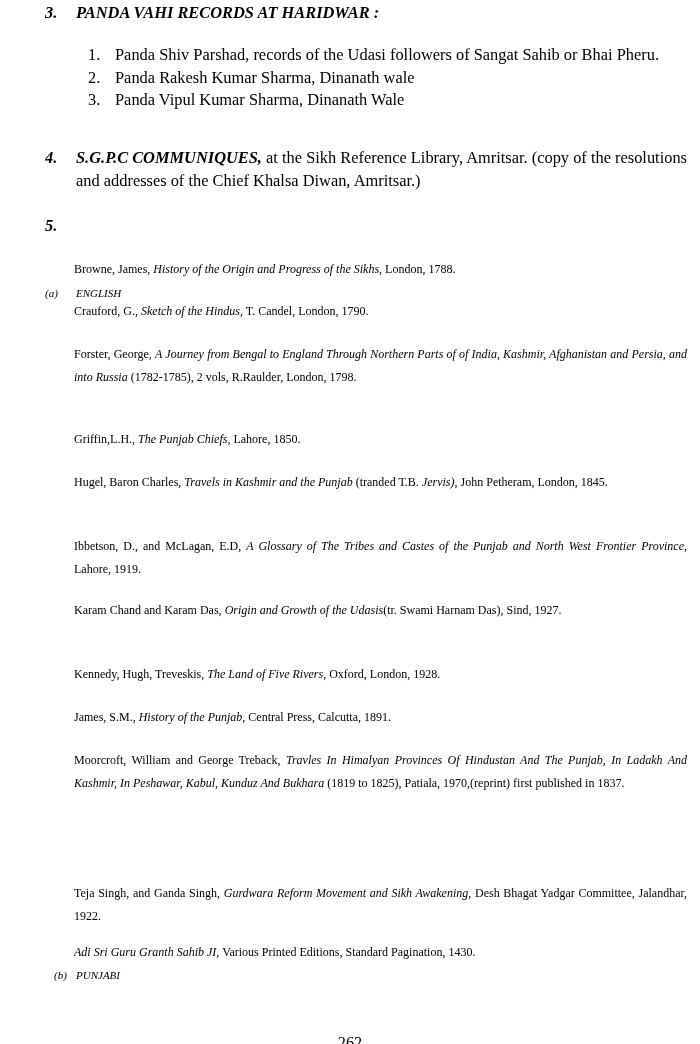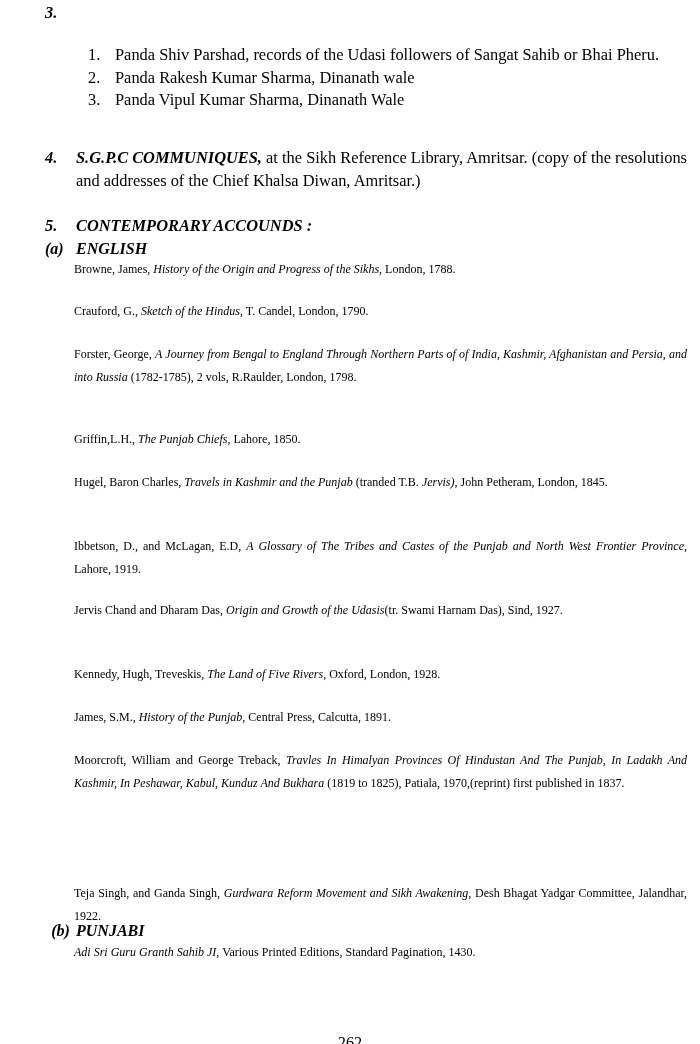--- a/index.html
+++ b/index.html
@@ -72,24 +72,25 @@
   }
   .sublist .li .n {
     position: absolute;
     left: 0;
     top: 0;
   }
 
   
   .alpha {
     position: absolute;
-    font-size: 16px;
+    font-size: 11px;
     line-height: 22.6px;
-    font-weight: bold;
+    font-weight: normal;
     font-style: italic;
+    margin-top: 44px;
   }
   .alpha .mark {
     display: inline-block;
     width: 31px;
   }
 
   
   .ref {
     position: absolute;
     left: 74px;
@@ -109,20 +110,21 @@
     line-height: 22.6px;
   }
 </style>
 </head>
 <body>
 
 <div class="page">
 
   <div class="entry" style="left:45px; top:2px; width:640px;">
     <span class="num">3.</span>
+    <span class="body bi">PANDA VAHI RECORDS AT HARIDWAR :</span>
   </div>
 
   <div class="sublist" style="top:44px;">
     <div class="li">
       <span class="n">1.</span>
       <span>Panda  Shiv Parshad, records of the Udasi followers of Sangat Sahib or Bhai Pheru.</span>
     </div>
     <div class="li">
       <span class="n">2.</span>
       <span>Panda Rakesh Kumar Sharma, Dinanath wale</span>
@@ -133,40 +135,39 @@
     </div>
   </div>
 
   <div class="entry" style="left:45px; top:147px; width:642px;">
     <span class="num">4.</span>
     <div class="body just"><span class="bi">S.G.P.C COMMUNIQUES,</span><span> at the Sikh Reference Library, Amritsar. (copy of the resolutions and addresses of the Chief Khalsa Diwan, Amritsar.)</span></div>
   </div>
 
   <div class="entry" style="left:45px; top:215px; width:640px;">
     <span class="num">5.</span>
-    <span class="body bi">CONTEMPORARY ACCOUNDS :</span>
   </div>
 
   <div class="alpha" style="left:45px; top:238px;">
     <span class="mark">(a)</span><span>ENGLISH</span>
   </div>
 
   <div class="ref" style="top:258px;"><span>Browne, James, </span><span class="it">History of the Origin and Progress of the Sikhs</span><span>, London, 1788.</span></div>
 
   <div class="ref" style="top:300px;"><span>Crauford, G., </span><span class="it">Sketch of the Hindus,</span><span> T. Candel, London, 1790.</span></div>
 
   <div class="ref" style="top:343px;"><span>Forster, George, </span><span class="it">A Journey from Bengal to England Through Northern Parts of of India, Kashmir, Afghanistan and Persia, and into Russia</span><span> (1782-1785), 2 vols, R.Raulder, London, 1798.</span></div>
 
   <div class="ref" style="top:428px;"><span>Griffin,L.H., </span><span class="it">The Punjab Chiefs,</span><span>  Lahore, 1850.</span></div>
 
   <div class="ref" style="top:471px;"><span>Hugel, Baron Charles, </span><span class="it">Travels in Kashmir and the Punjab</span><span> (tranded T.B. </span><span class="it">Jervis),</span><span> John Petheram, London, 1845.</span></div>
 
   <div class="ref" style="top:535px;"><span>Ibbetson, D., and McLagan, E.D, </span><span class="it">A Glossary of The Tribes and Castes of the Punjab and North West Frontier Province,</span><span> Lahore, 1919.</span></div>
 
-  <div class="ref" style="top:599px;"><span>Jervis Chand and Dharam Das, </span><span class="it">Origin and Growth of the Udasis</span><span>(tr. Swami Harnam Das), Sind, 1927.</span></div>
+  <div class="ref" style="top:599px;"><span>Karam Chand and Karam Das, </span><span class="it">Origin and Growth of the Udasis</span><span>(tr. Swami Harnam Das), Sind, 1927.</span></div>
 
   <div class="ref" style="top:663px;"><span>Kennedy, Hugh, Treveskis, </span><span class="it">The Land of Five Rivers,</span><span> Oxford, London, 1928.</span></div>
 
   <div class="ref" style="top:706px;"><span>James, S.M., </span><span class="it">History of the Punjab,</span><span> Central Press, Calcutta, 1891.</span></div>
 
   <div class="ref" style="top:749px;"><span>Moorcroft, William and George Treback, </span><span class="it">Travles In Himalyan Provinces Of Hindustan And The Punjab, In Ladakh And Kashmir, In Peshawar, Kabul, Kunduz And Bukhara</span><span> (1819 to 1825), Patiala, 1970,(reprint) first published in 1837.</span></div>
 
   <div class="ref" style="top:882px;"><span>Teja Singh, and Ganda Singh, </span><span class="it">Gurdwara Reform Movement and Sikh Awakening,</span><span> Desh Bhagat Yadgar Committee, Jalandhar, 1922.</span></div>
 
   <div class="alpha" style="left:45px; top:920px;text-align:center;">

